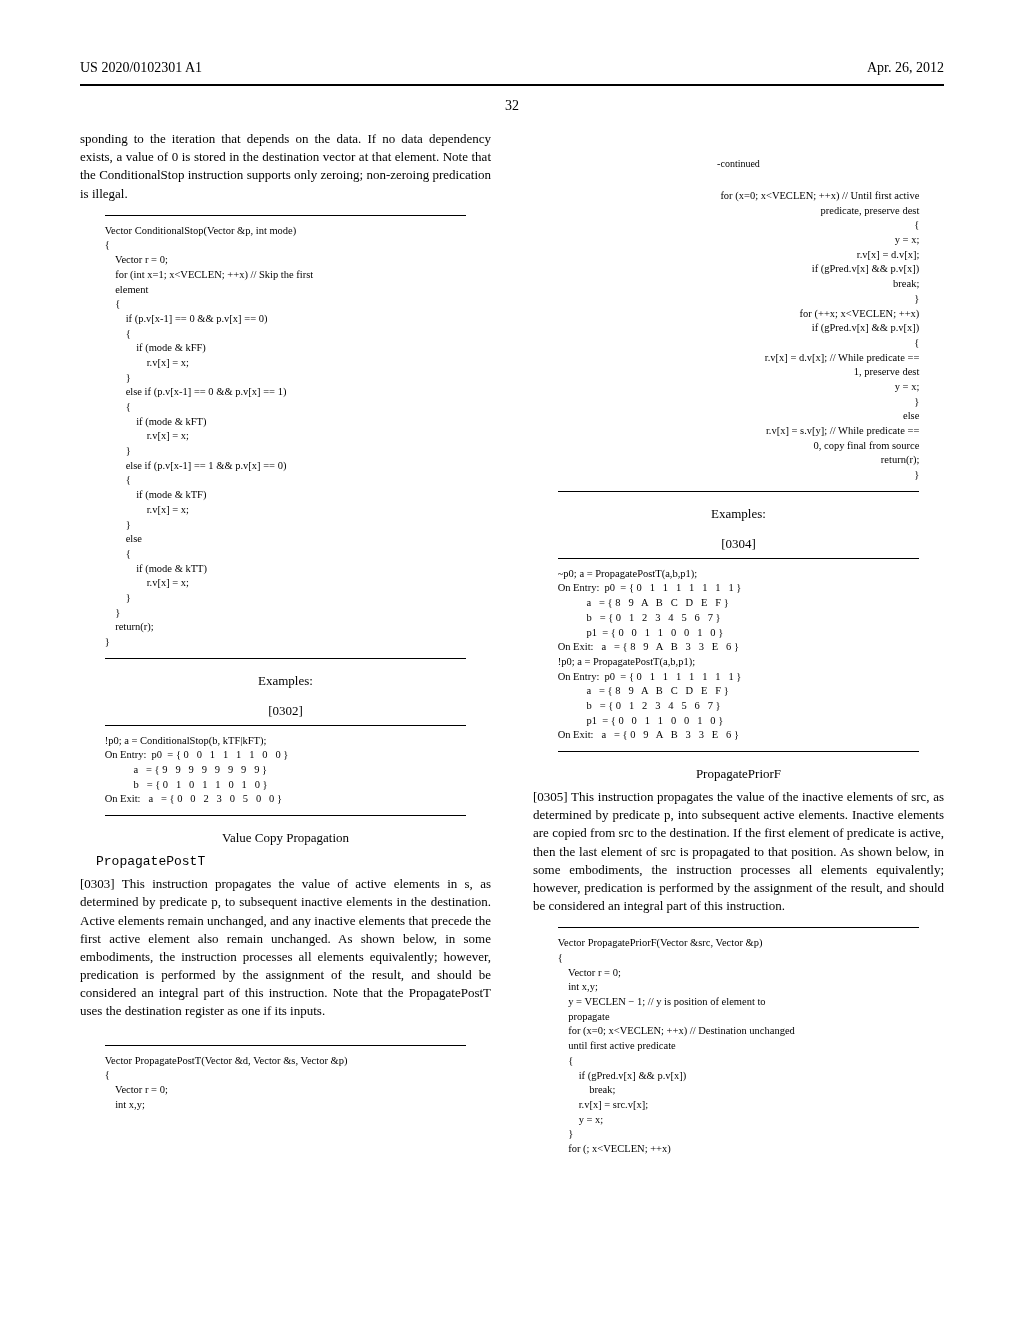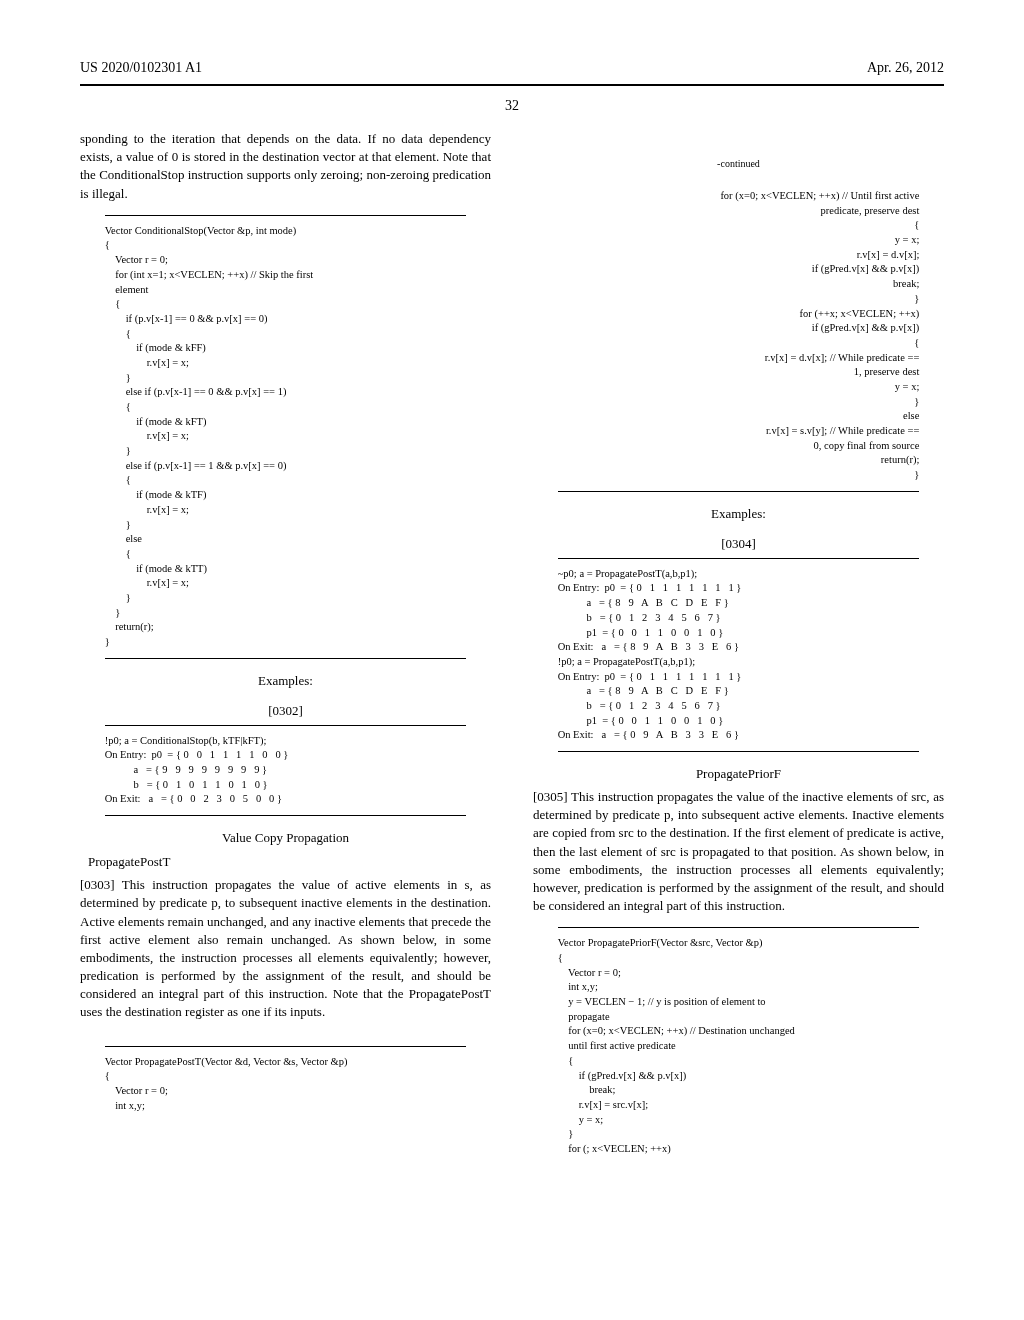--- a/index.html
+++ b/index.html
@@ -60,21 +60,22 @@
       border-top: 1px solid #000;
       border-bottom: 1px solid #000;
       padding: 8px 0;
       width: 88%;
     }
     .section-label {
       margin: 14px 0 6px 0;
       text-align: center;
     }
     .sub-label {
-      margin: 8px 0 6px 8px;
+      margin: 8px 0 6px 16px;
+      font-family: Liberation Mono, monospace;
     }
     .para-num {
       font-weight: normal;
       display: inline;
     }
     .continued {
       text-align: center;
       font-size: 10px;
       margin-bottom: 4px;
       margin-top: 28px;

